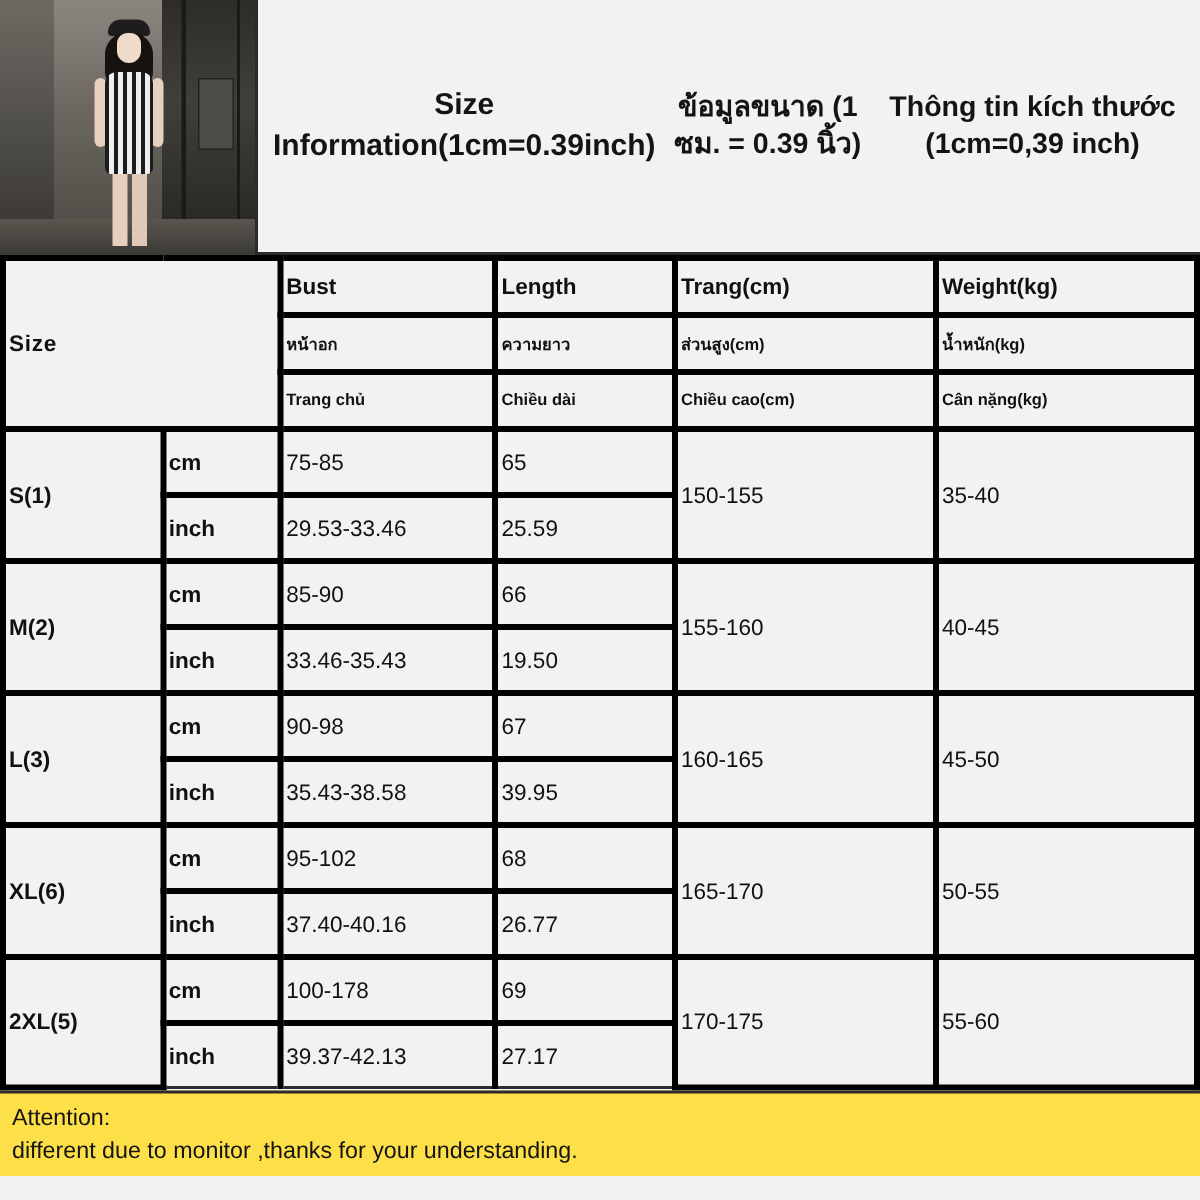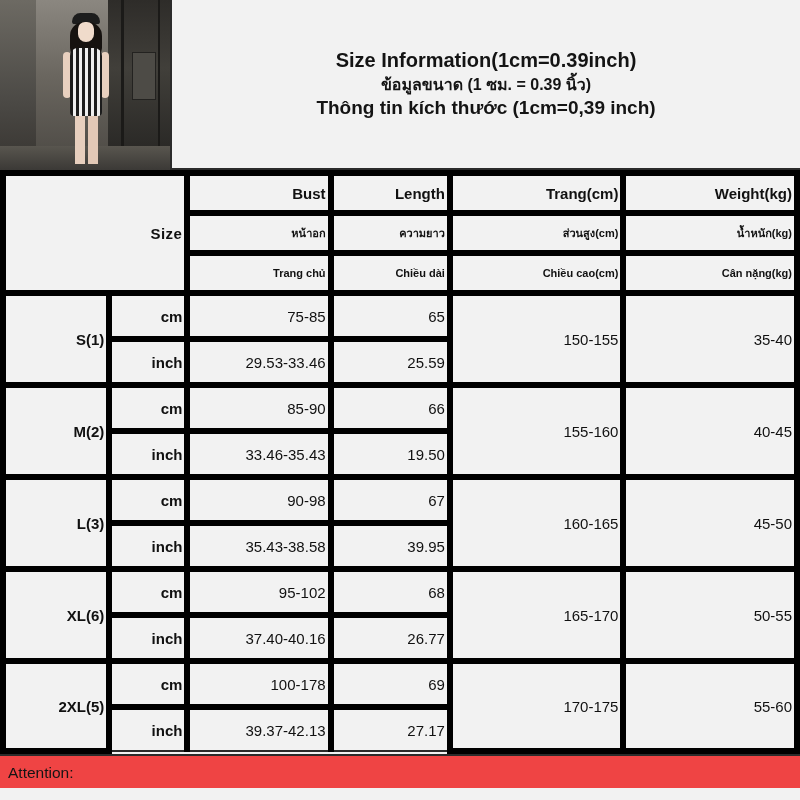--- a/index.html
+++ b/index.html
@@ -98,46 +98,46 @@
   }
   .photo .person-leg-r {
     position: absolute; left: 88px; top: 114px; width: 10px; height: 50px;
     background: #e2c8b6; z-index: 2;
   }
 
   .title-box {
     flex: 1 1 auto;
     background: #f2f2f2;
     display: flex;
-    flex-direction: column;
+    flex-direction: row;
     align-items: center;
     justify-content: center;
     text-align: center;
     padding: 6px 10px;
     box-sizing: border-box;
   }
   .title-line {
     font-weight: bold;
     color: #141414;
     line-height: 1.34;
   }
   .title-line.l1 { font-size: 20px; }
-  .title-line.l2 { font-size: 16px; }
+  .title-line.l2 { font-size: 19px; }
   .title-line.l3 { font-size: 19px; }
 
   
   table.size-table {
     width: 800px;
     border-collapse: collapse;
     table-layout: fixed;
     background: #f2f2f2;
   }
   table.size-table td {
-    border: 6px solid #000000;
-    text-align: right;
+    border: 4px solid #000000;
+    text-align: left;
     vertical-align: middle;
     color: #111;
     font-size: 15px;
     padding: 2px 2px;
   }
   .c-size   { width: 98px; }
   .c-unit   { width: 72px; }
   .c-bust   { width: 132px; }
   .c-length { width: 110px; }
   .c-height { width: 160px; }
@@ -163,21 +163,21 @@
     font-size: 15px;
   }
   .val { font-size: 15.5px; }
   .row-tall td { height: 36px; }
   .thick-bottom { border-bottom: 2px solid #2b2b2b !important; }
 
   
   .attention {
     box-sizing: border-box;
     padding: 6px 8px 4px 8px;
-    background: #ef4444;
+    background: #fde047;
     border-top: 2px solid #2b2b2b;
   }
   .attention p {
     margin: 0 0 1px 0;
     font-size: 15.5px;
     color: #141414;
     line-height: 1.38;
   }
 </style>
 </head>
@@ -311,15 +311,16 @@
       <tr class="row-tall">
         <td class="unit thick-bottom">inch</td>
         <td class="val thick-bottom">39.37-42.13</td>
         <td class="val thick-bottom">27.17</td>
       </tr>
     </tbody>
   </table>
 
   <div class="attention">
     <p>Attention:</p>
+    <p>different due to monitor ,thanks for your understanding.</p>
   </div>
 
 </div>
 
 </body></html>

